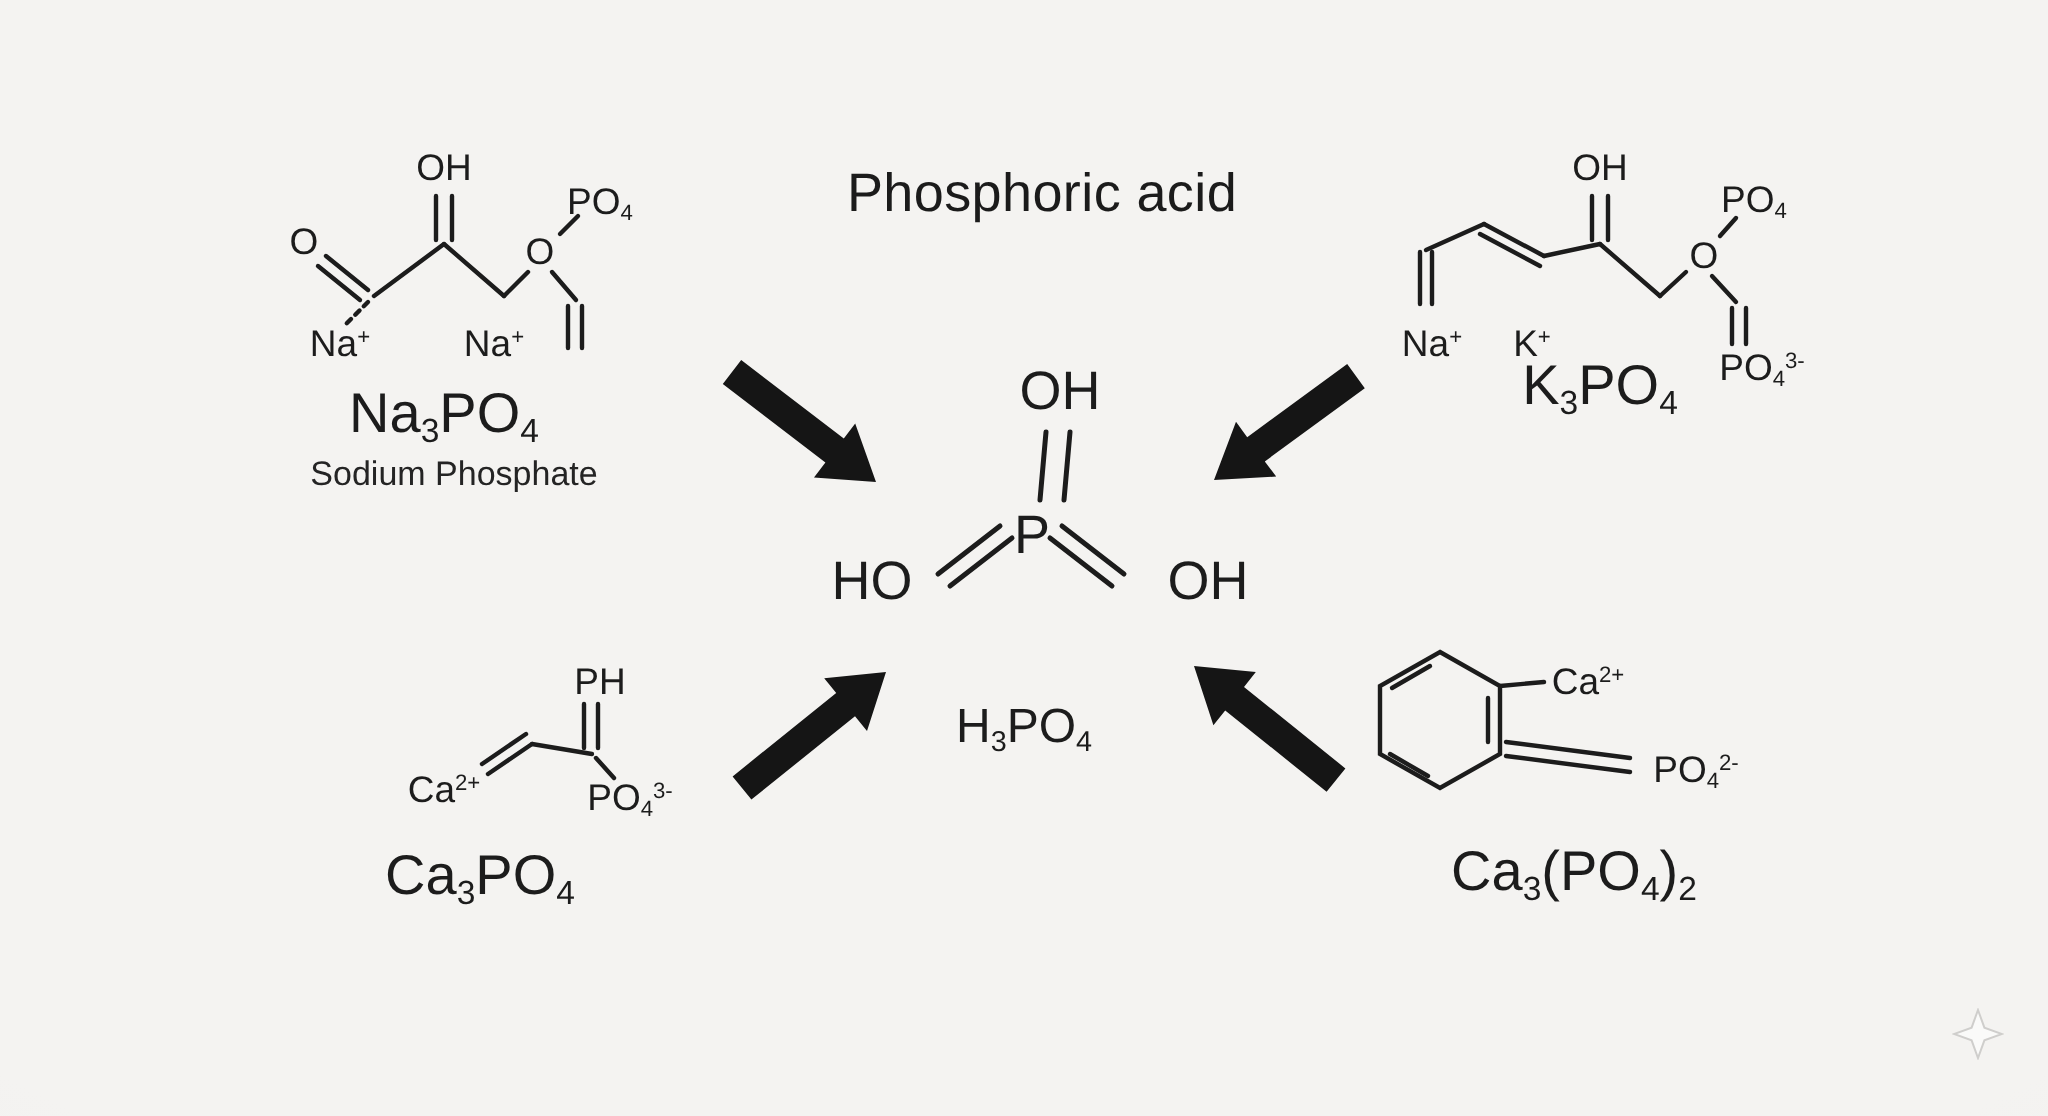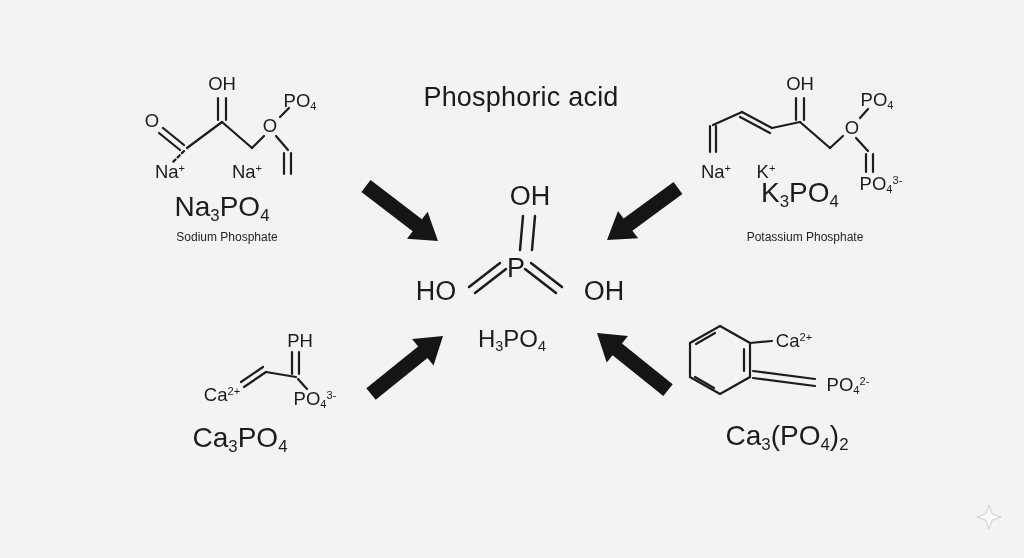--- a/index.html
+++ b/index.html
@@ -16,24 +16,24 @@
   .bonds { position:absolute; left:0; top:0; }
   .atom {
     position:absolute; transform:translate(-50%,-50%);
     font-size:18.5px; line-height:1; white-space:nowrap;
   }
   .atom-lg { font-size:27px; }
   .formula {
     position:absolute; transform:translate(-50%,-50%);
     font-size:28px; line-height:1; white-space:nowrap;
   }
-  .formula-lg { font-size:24px; }
+  .formula-lg { font-size:24px;margin-top:25px; }
   .compound-name {
     position:absolute; transform:translate(-50%,-50%);
-    font-size:12px; line-height:1; white-space:nowrap; color:#242424;
+    font-size:17px; line-height:1; white-space:nowrap; color:#242424;
   }
   sub { font-size:.6em; vertical-align:-0.3em; line-height:0; }
   sup { font-size:.6em; vertical-align:0.5em; line-height:0; }
   .sparkle { position:absolute; left:976px; top:504px; }
 </style>
 </head>
 <body>
 
 <div class="canvas">
 
@@ -124,21 +124,20 @@
   <span class="formula" style="left:222px;top:207px"><span>Na</span><sub>3</sub><span>PO</span><sub>4</sub></span>
   <span class="compound-name" style="left:227px;top:237px">Sodium Phosphate</span>
 
   <span class="atom" style="left:800px;top:84px">OH</span>
   <span class="atom" style="left:877px;top:100px"><span>PO</span><sub>4</sub></span>
   <span class="atom" style="left:852px;top:128px">O</span>
   <span class="atom" style="left:716px;top:172px"><span>Na</span><sup>+</sup></span>
   <span class="atom" style="left:766px;top:172px"><span>K</span><sup>+</sup></span>
   <span class="atom" style="left:881px;top:184px"><span>PO</span><sub>4</sub><sup>3-</sup></span>
   <span class="formula" style="left:800px;top:193px"><span>K</span><sub>3</sub><span>PO</span><sub>4</sub></span>
-  <span class="compound-name" style="left:805px;top:237px">Potassium Phosphate</span>
 
   <span class="atom" style="left:300px;top:341px">PH</span>
   <span class="atom" style="left:222px;top:395px"><span>Ca</span><sup>2+</sup></span>
   <span class="atom" style="left:315px;top:399px"><span>PO</span><sub>4</sub><sup>3-</sup></span>
   <span class="formula" style="left:240px;top:438px"><span>Ca</span><sub>3</sub><span>PO</span><sub>4</sub></span>
 
   <span class="atom" style="left:794px;top:341px"><span>Ca</span><sup>2+</sup></span>
   <span class="atom" style="left:848px;top:385px"><span>PO</span><sub>4</sub><sup>2-</sup></span>
   <span class="formula" style="left:787px;top:436px"><span>Ca</span><sub>3</sub><span>(PO</span><sub>4</sub><span>)</span><sub>2</sub></span>
 

